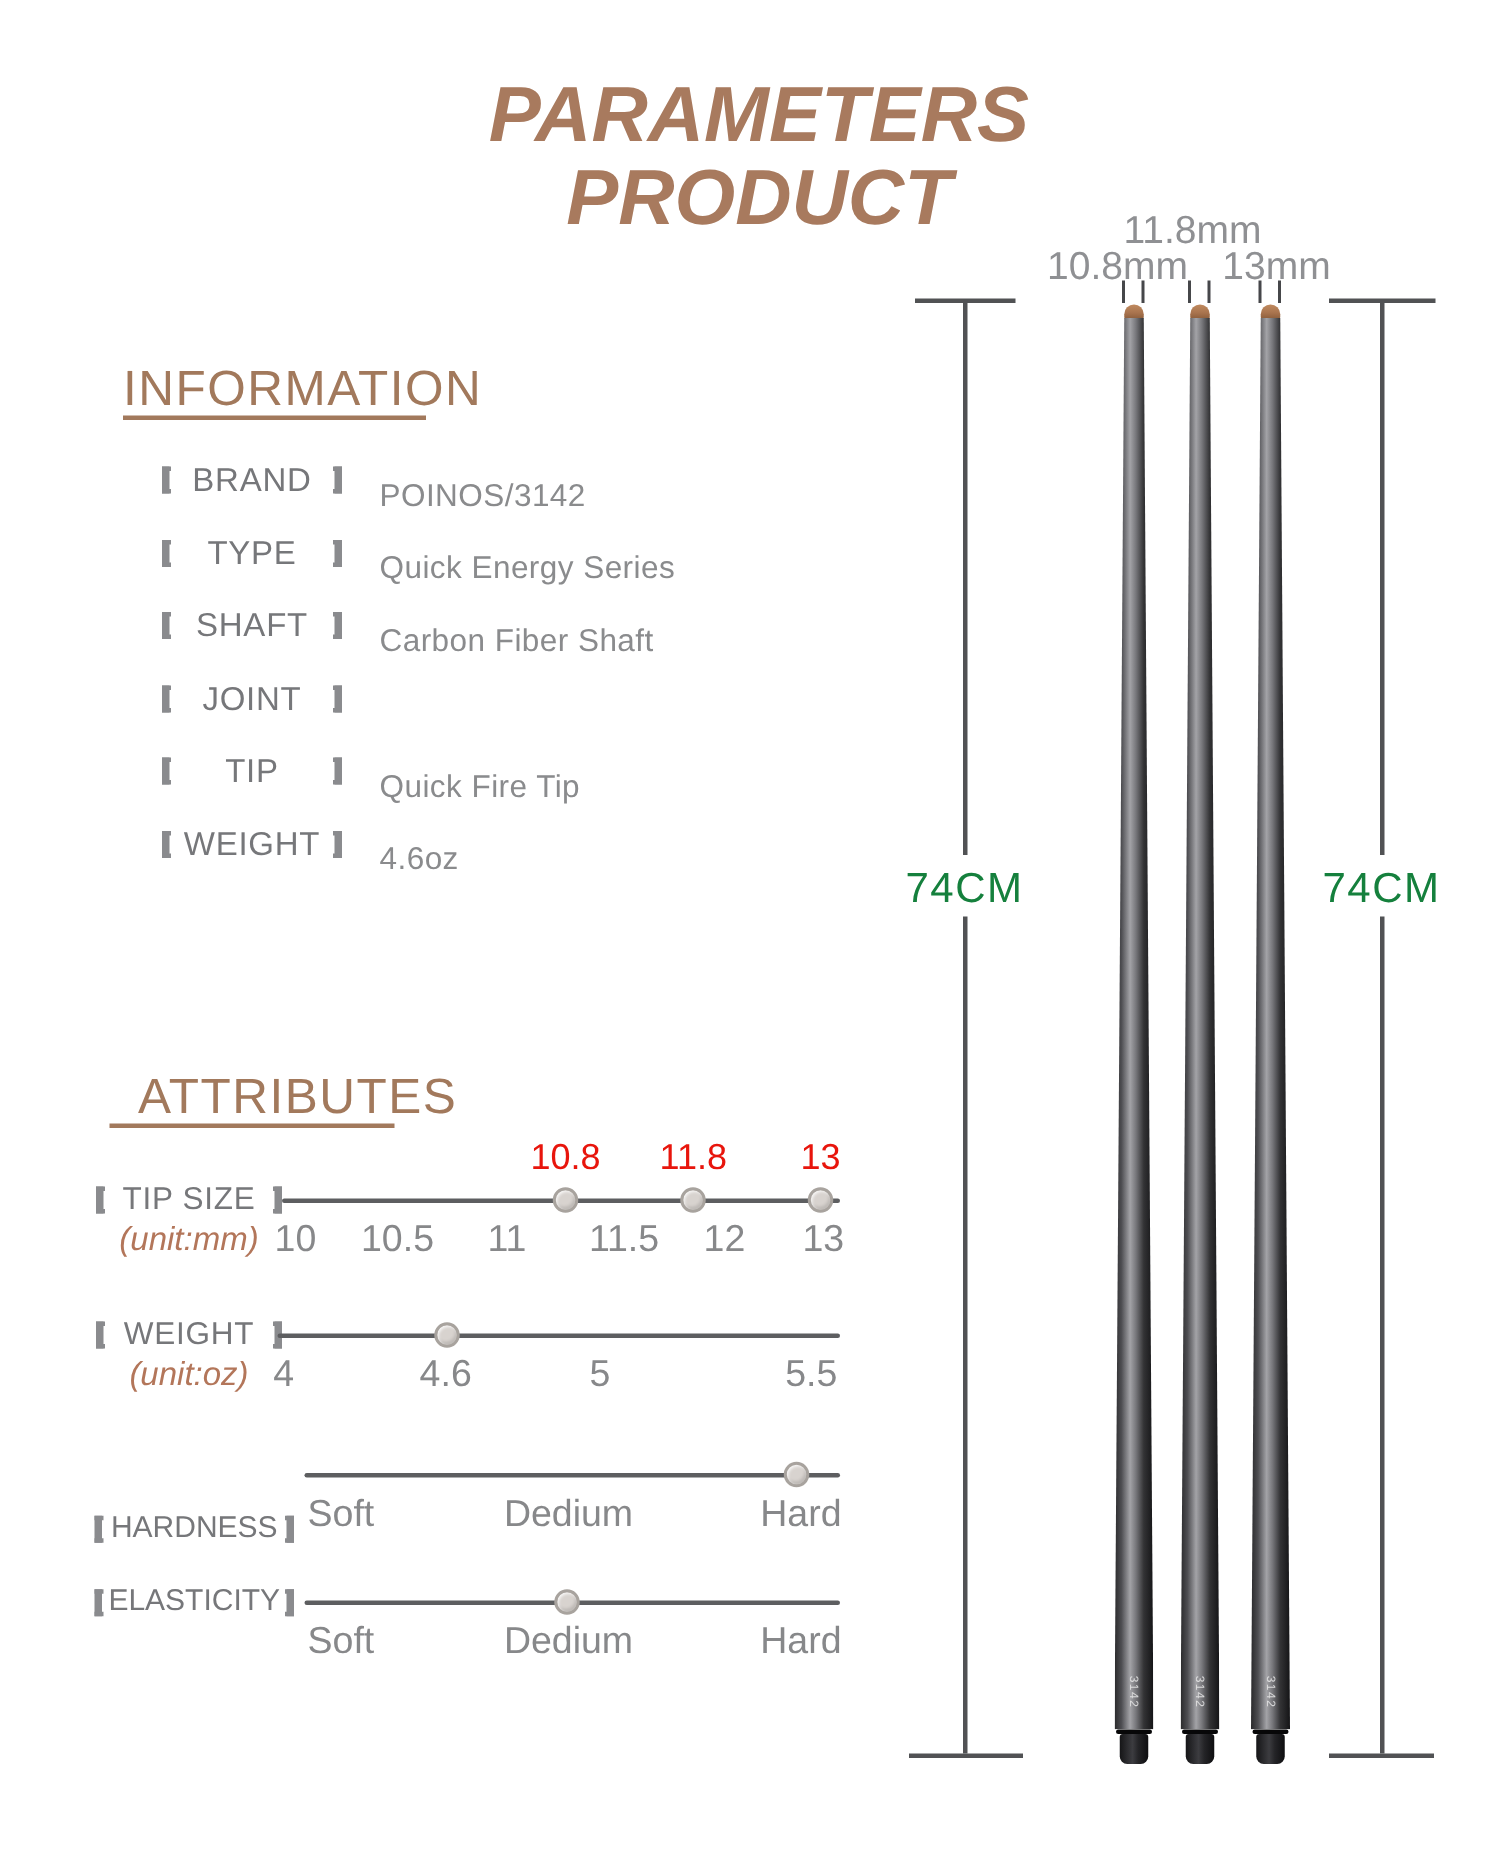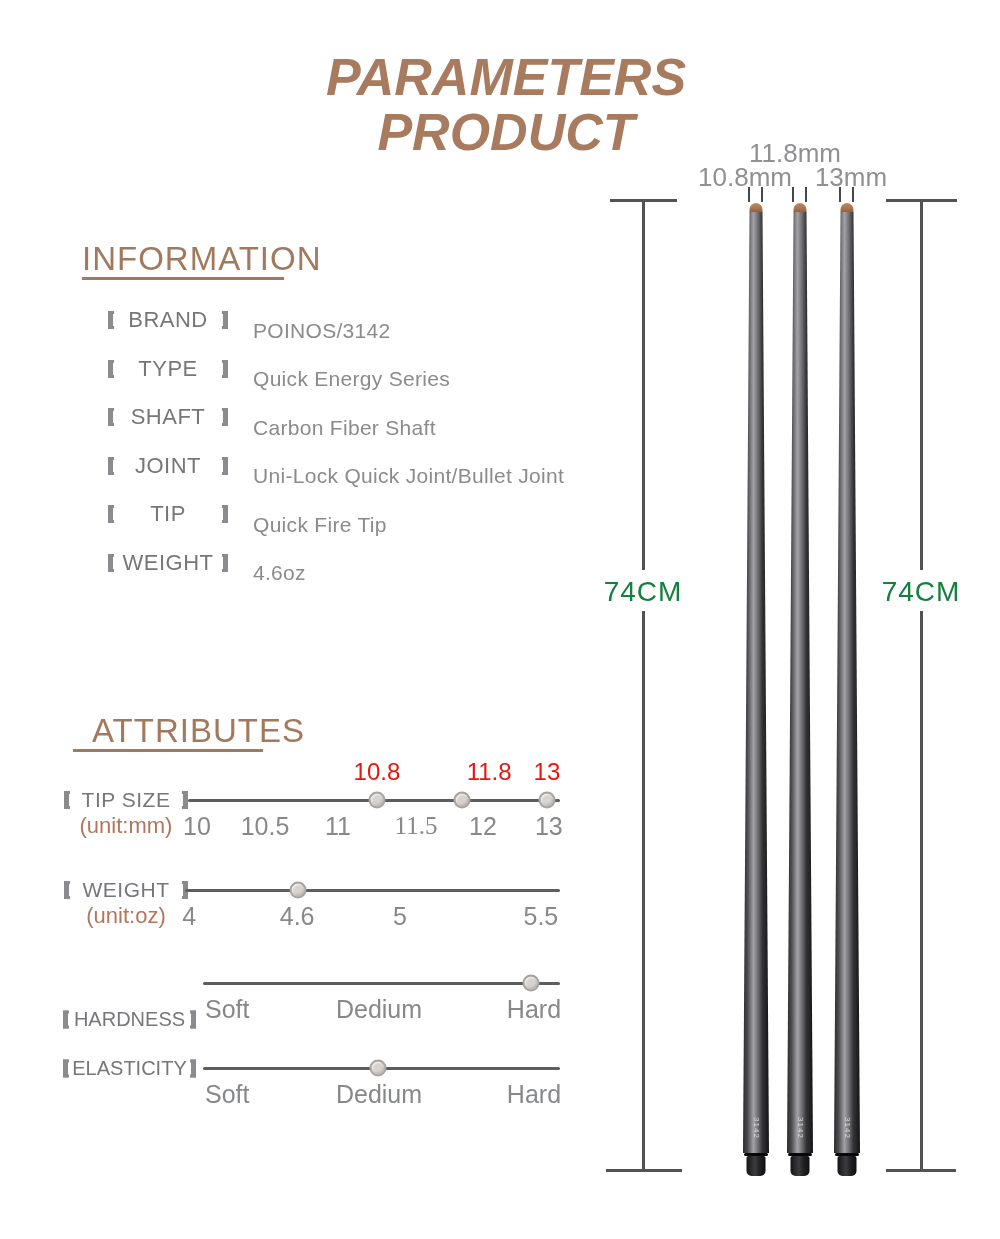--- a/index.html
+++ b/index.html
@@ -36,21 +36,21 @@
   .info-row{display:flex;align-items:center;height:48.5px;}
   .info-row .blabel{width:120px;padding-left:23px;}
   .info-row .btext{font-size:22px;}
   .ival{margin-left:25px;font-size:21px;color:#8a8b8d;letter-spacing:0.3px;white-space:nowrap;margin-top:21px;}
 
   
   .slider{left:0;top:0;width:1000px;height:0;}
   .sname{position:absolute;transform:translateY(-50%);top:0;}
   .sname .btext{font-size:21px;}
   .sname.small .btext{font-size:20px;letter-spacing:0;}
-  .sunit{position:absolute;top:13px;text-align:center;font-size:22px;color:#b3765a;white-space:nowrap;}
+  .sunit{position:absolute;top:13px;text-align:center;font-size:22px;color:#b3765a;white-space:nowrap;font-style:italic;}
   .track-area{position:absolute;height:0;}
   .track{position:absolute;left:0;right:0;top:-1px;height:3px;background:#5d5e60;border-radius:2px;}
   .tick-label{position:absolute;top:12px;transform:translateX(-50%);font-size:25px;color:#87888a;white-space:nowrap;}
   .dot{
     position:absolute;top:0;width:17px;height:17px;border-radius:50%;
     background:#d8d3cf;border:2px solid #a8a39e;box-sizing:border-box;
     transform:translate(-50%,-50%);
     box-shadow:inset 1px 1px 2px rgba(255,255,255,.8), inset -1px -2px 2px rgba(0,0,0,.12);
   }
   .marker-label{position:absolute;bottom:14px;transform:translateX(-50%);font-size:24px;color:#e8150c;white-space:nowrap;}
@@ -120,21 +120,20 @@
         <span class="rb"></span>
       </div>
     <div class="ival">Carbon Fiber Shaft</div>
   </div>
   <div class="info-row">
     <div class="blabel">
         <span class="lb"></span>
         <span class="btext">JOINT</span>
         <span class="rb"></span>
       </div>
-    <div class="ival">Uni-Lock Quick Joint/Bullet Joint</div>
   </div>
   <div class="info-row">
     <div class="blabel">
         <span class="lb"></span>
         <span class="btext">TIP</span>
         <span class="rb"></span>
       </div>
     <div class="ival">Quick Fire Tip</div>
   </div>
   <div class="info-row">
@@ -155,27 +154,27 @@
       <span class="lb"></span>
       <span class="btext">TIP SIZE</span>
       <span class="rb"></span>
     </div>
   <div class="sunit" style="left:58px;width:136px;">(unit:mm)</div>
   <div class="track-area" style="left:188px;width:372px;">
     <div class="track"></div>
   <span class="tick-label" style="left: 2.4%;">10</span>
       <span class="tick-label" style="left: 20.7%;">10.5</span>
       <span class="tick-label" style="left: 40.3%;">11</span>
-      <span class="tick-label" style="left: 61.3%; font-family: Liberation Serif, serif;">11.5</span>
+      <span class="tick-label" style="left: 61.3%;">11.5</span>
       <span class="tick-label" style="left: 79.3%;">12</span>
       <span class="tick-label" style="left: 97%;">13</span>
       <span class="dot" style="left: 50.8%;"></span>
       <span class="marker-label" style="left: 50.8%;">10.8</span>
       <span class="dot" style="left: 73.7%;"></span>
-      <span class="marker-label" style="left: 73.7%; margin-left: 27px;">11.8</span>
+      <span class="marker-label" style="left: 73.7%;">11.8</span>
       <span class="dot" style="left: 96.5%;"></span>
       <span class="marker-label" style="left: 96.5%;">13</span>
     </div>
 </div>
 
 <div class="abs slider" style="top:890px;">
   <div class="sname blabel" style="left:64px;width:124px;">
       <span class="lb"></span>
       <span class="btext">WEIGHT</span>
       <span class="rb"></span>

